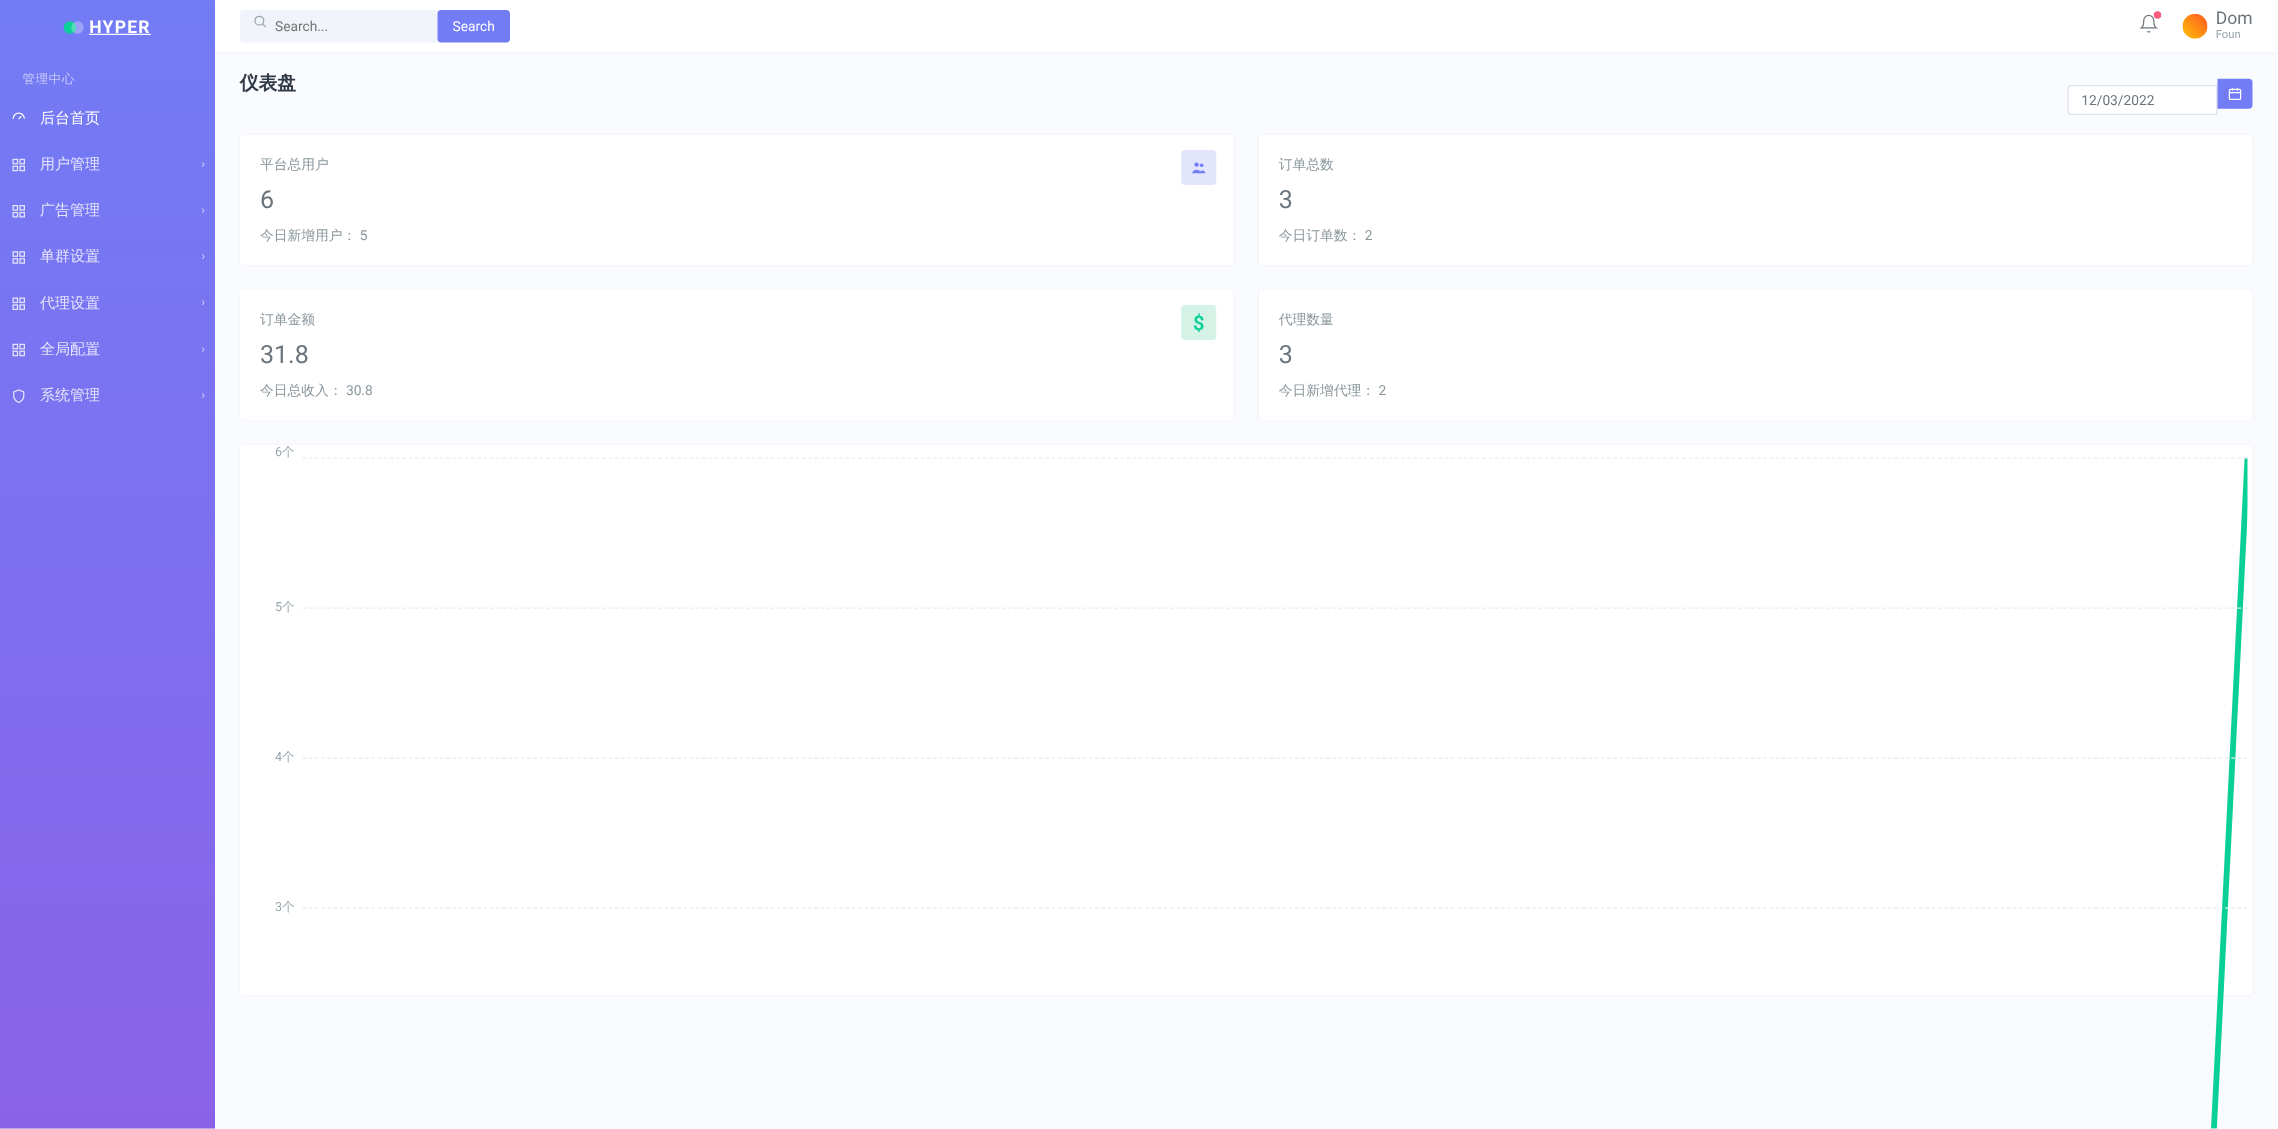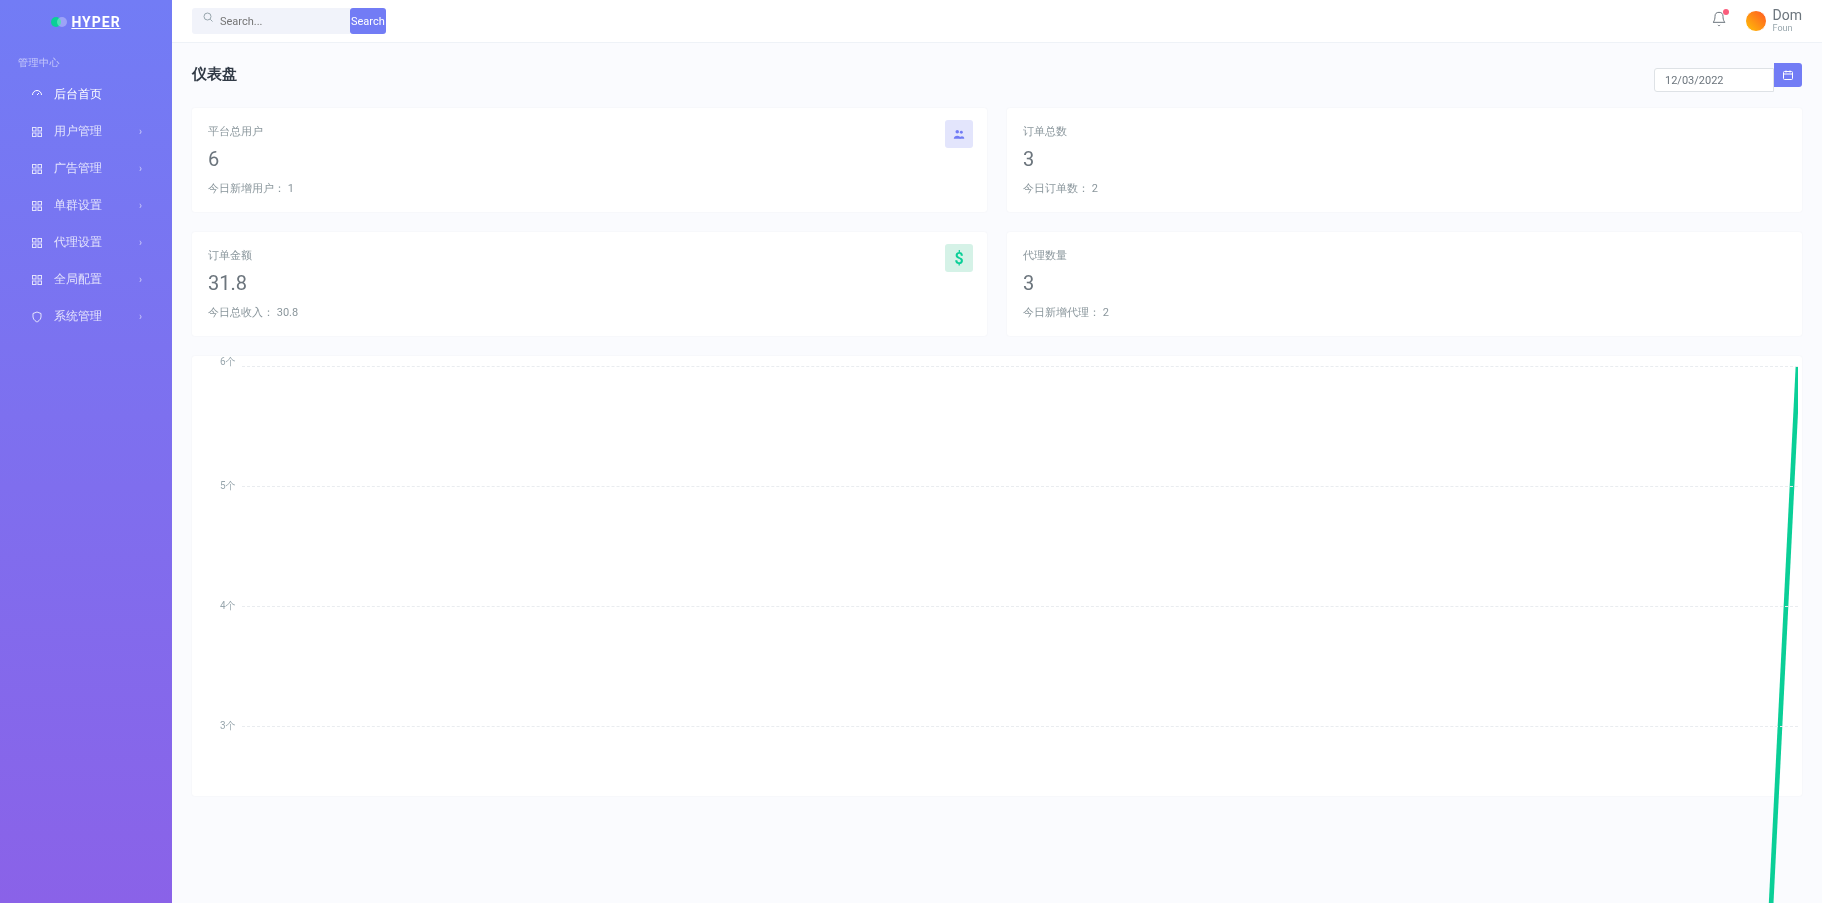--- a/index.html
+++ b/index.html
@@ -40,21 +40,21 @@
     }
     .sidebar-section-title {
       padding: 12px 18px 6px;
       font-size: 10px;
       color: rgba(255,255,255,0.6);
       letter-spacing: 0.5px;
     }
     .sidebar-item {
       display: flex;
       align-items: center;
-      padding: 10px 30px;
+      padding: 10px 8px;
       font-size: 12px;
       color: rgba(255,255,255,0.8);
       cursor: pointer;
     }
     .sidebar-item.active {
       color: #fff;
     }
     .sidebar-item .icon {
       width: 14px;
       height: 14px;
@@ -101,21 +101,21 @@
       border: none;
       background: transparent;
       outline: none;
       font-size: 11px;
       width: 100%;
       margin-left: 6px;
       color: #6c757d;
     }
     .search-btn {
       height: 26px;
-      padding: 0 1px;
+      padding: 0 12px;
       background: #727cf5;
       color: #fff;
       border: none;
       border-radius: 3px;
       font-size: 11px;
       cursor: pointer;
     }
     .topbar-right {
       margin-left: auto;
       display: flex;
@@ -162,21 +162,20 @@
       color: #98a6ad;
     }
     
     .content {
       flex: 1;
       padding: 14px 20px;
       overflow: hidden;
     }
     .page-header {
       display: flex;
-      align-items: center;
       margin-bottom: 16px;
     }
     .page-title {
       font-size: 15px;
       font-weight: 700;
       color: #313a46;
     }
     .date-group {
       margin-left: auto;
       display: flex;
@@ -425,21 +424,21 @@
           <div class="card-icon blue">
             <svg width="14" height="14" viewBox="0 0 24 24" fill="currentColor">
               <circle cx="9" cy="8" r="3"></circle>
               <circle cx="16" cy="9" r="2.5"></circle>
               <path d="M3 20c0-3 3-5 6-5s6 2 6 5"></path>
               <path d="M13 20c0-2.5 2-4 4-4s4 1.5 4 4"></path>
             </svg>
           </div>
           <div class="card-title">平台总用户</div>
           <div class="card-value">6</div>
-          <div class="card-sub">今日新增用户： 1</div>
+          <div class="card-sub">今日新增用户： 5</div>
         </div>
         <div class="card">
           <div class="card-title">订单总数</div>
           <div class="card-value">3</div>
           <div class="card-sub">今日订单数： 2</div>
         </div>
       </div>
     <div class="cards-row" id="cards-row-2">
         <div class="card">
           <div class="card-icon green">

